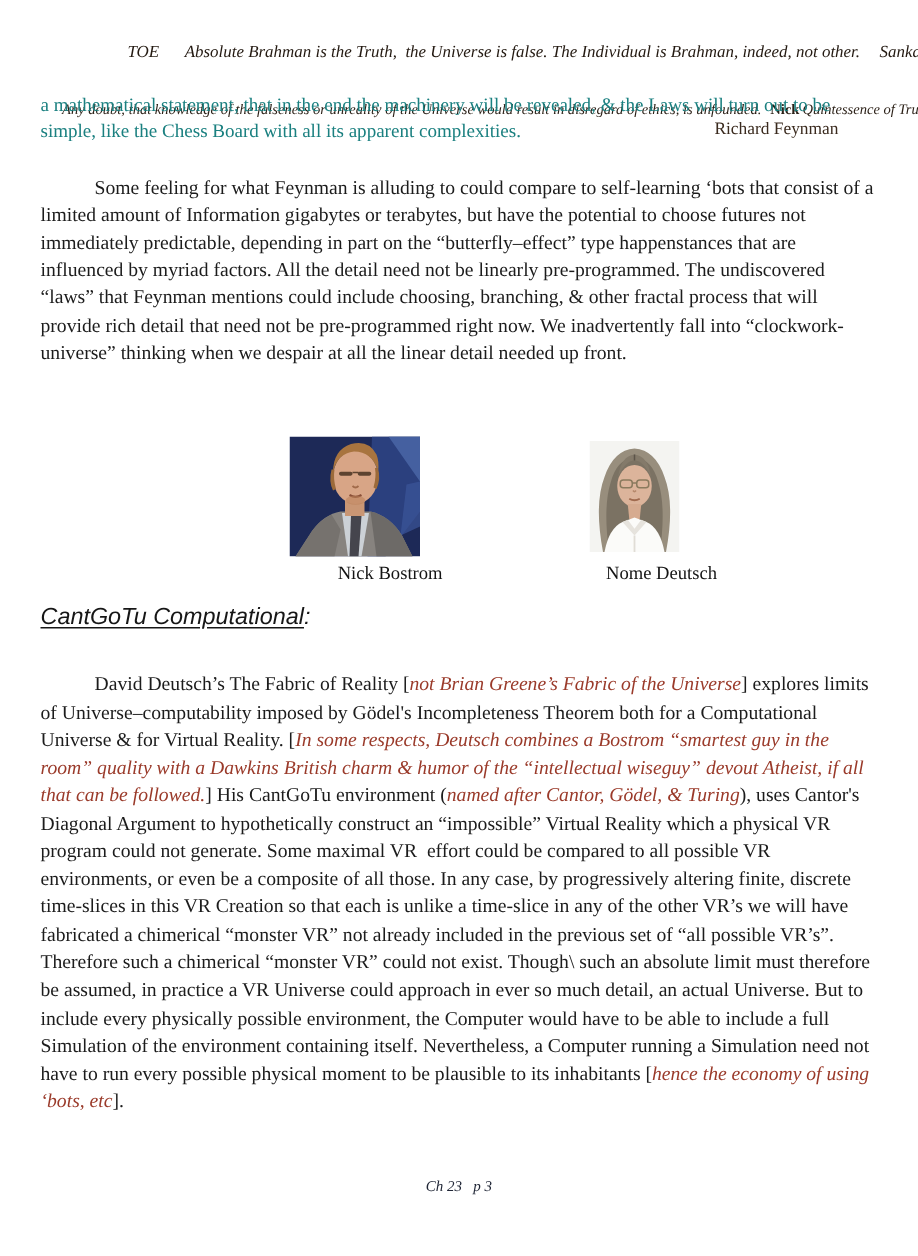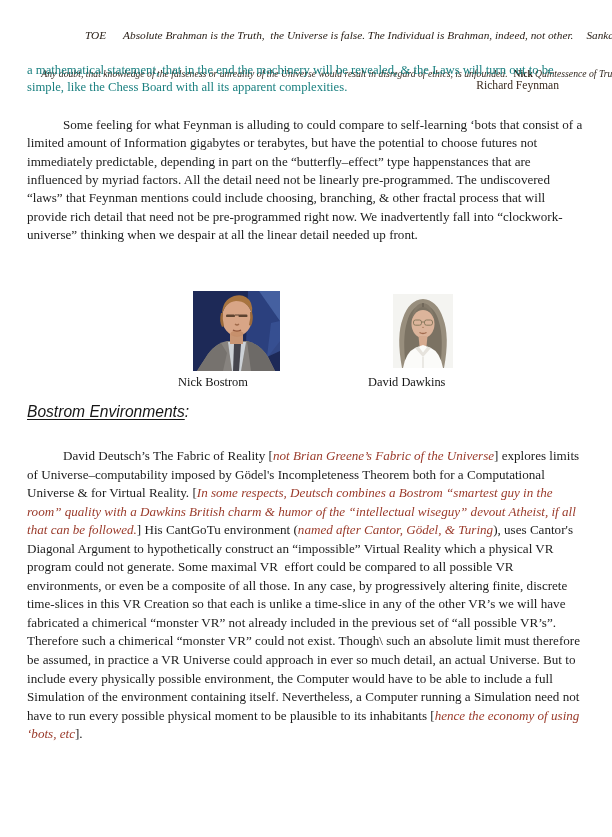--- a/index.html
+++ b/index.html
@@ -44,21 +44,21 @@
   .para2{top:447px;line-height:18.55px;}
   .run-italic{}
   .run-red{color:var(--red);font-style:italic;}
   .run-red-italic{color:var(--red);font-style:italic;}
   
   .photo{position:absolute;display:block;}
   .photo-bostrom{left:193px;top:291px;width:87px;height:80px;}
   .photo-deutsch{left:393px;top:294px;width:60px;height:74px;}
   .caption{
     position:absolute;top:375px;
-    font-size:12.4px;text-align:left;color:#141414;
+    font-size:12.4px;text-align:right;color:#141414;
   }
   .caption-bostrom{left:178px;width:117px;}
   .caption-deutsch{left:368px;width:110px;}
   
   .sect{
     position:absolute;left:27px;top:403px;
     font-family:"Liberation Sans", sans-serif;
     font-style:italic;font-size:15.6px;color:#161616;
   }
   .sect .u{text-decoration:underline;text-underline-offset:2px;}
@@ -125,22 +125,23 @@
     <path d="M28.5,28 L31.5,28" stroke="#8a7a5e" stroke-width="1"></path>
     <path d="M29,33 Q30,34.5 31,33" stroke="#b5886b" stroke-width="1" fill="none"></path>
     <path d="M26.5,38.5 Q30,40.5 33.5,38.5" stroke="#a06a4e" stroke-width="1.3" fill="none"></path>
     <polygon points="25.5,42 34.5,42 33.5,52 30,55 26.5,52" fill="#d6ab90"></polygon>
     <path d="M10,74 Q13,58 22,54 L30,51 L38,54 Q47,58 50,74 Z" fill="#fbfbf9"></path>
     <path d="M22,54 L30,63 L38,54 L34.5,52.5 L30,58.5 L25.5,52.5 Z" fill="#e6e3dd"></path>
     <path d="M30,63 L30,74" stroke="#e0ddd6" stroke-width="1.2"></path>
   </svg>
 
   <div class="caption caption-bostrom">Nick Bostrom</div>
-  <div class="caption caption-deutsch">David Dawkins</div>
+  <div class="caption caption-deutsch">Nome Deutsch</div>
 
   <div class="sect">
-    <span class="u">Bostrom Environments</span><span>:</span>
+    <span class="u">CantGoTu Computational</span><span>:</span>
   </div>
 
   <div class="para para2"><span>David Deutsch’s </span><span class="run-italic">The Fabric of Reality</span><span> [</span><span class="run-red">not Brian Greene’s Fabric of the Universe</span><span>] explores limits of Universe–computability imposed by Gödel's </span><span class="run-italic">Incompleteness Theorem</span><span> both for a Computational Universe &amp; for </span><span class="run-italic">Virtual Reality</span><span>. [</span><span class="run-red-italic">In some respects, Deutsch combines a Bostrom “smartest guy in the room” quality with a Dawkins British charm &amp; humor of the “intellectual wiseguy” devout Atheist, if all that can be followed.</span><span>] His CantGoTu environment (</span><span class="run-red-italic">named after Cantor, Gödel, &amp; Turing</span><span>), uses Cantor's </span><span class="run-italic">Diagonal Argument</span><span> to hypothetically construct an “impossible” </span><span class="run-italic">Virtual Reality</span><span> which a physical </span><span class="run-italic">VR</span><span> program could not generate. Some maximal </span><span class="run-italic">VR</span><span>  effort could be compared to all possible </span><span class="run-italic">VR</span><span> environments, or even be a composite of all those. In any case, by progressively altering finite, discrete time-slices in this </span><span class="run-italic">VR</span><span> Creation so that each is unlike a time-slice in any of the other </span><span class="run-italic">VR’s</span><span> we will have fabricated a </span><span class="run-italic">chimerical</span><span> “monster </span><span class="run-italic">VR</span><span>” not already included in the previous set of “all possible </span><span class="run-italic">VR’s</span><span>”. Therefore such a </span><span class="run-italic">chimerical</span><span> “monster </span><span class="run-italic">VR</span><span>” could not exist. Though\ such an absolute limit must therefore be assumed, in practice a </span><span class="run-italic">VR</span><span> Universe could approach in ever so much detail, an actual Universe. But to include every physically possible environment, the Computer would have to be able to include a full </span><span class="run-italic">Simulation</span><span> of the environment containing itself. Nevertheless, a Computer running a </span><span class="run-italic">Simulation</span><span> need not have to run every possible physical moment to be </span><span class="run-italic">plausible</span><span> to its inhabitants [</span><span class="run-red-italic">hence the economy of using ‘bots, etc</span><span>].</span></div>
 
+  <div class="footer">Ch 23   p 3</div>
 
 </div>
 
 </body></html>

